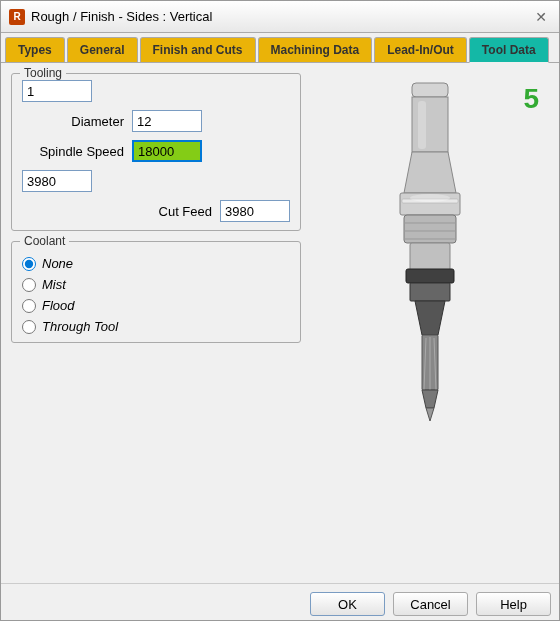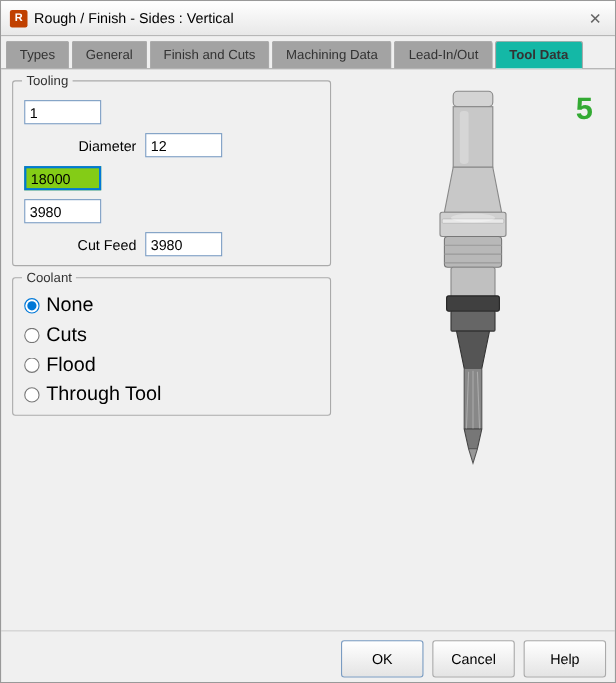--- a/index.html
+++ b/index.html
@@ -69,25 +69,26 @@
       background: #f0f0f0;
       border-bottom: 1px solid #aaa;
       display: flex;
       padding: 4px 4px 0 4px;
       gap: 2px;
     }
     .tab {
       padding: 5px 12px;
       border: 1px solid #aaa;
       border-bottom: none;
-      background: #a3a3a3;
+      background: #eab308;
       cursor: pointer;
       font-size: 12px;
       color: #333;
       border-radius: 3px 3px 0 0;
+      font-weight: bold;
     }
     .tab.active {
       background: #14b8a6;
       border-bottom: 1px solid #f0f0f0;
       font-weight: bold;
       z-index: 1;
       margin-bottom: -1px;
     }
     .content {
       flex: 1;
@@ -126,21 +127,21 @@
       background: #f0f0f0;
       padding: 0 4px;
       font-size: 12px;
       color: #333;
     }
     .form-row {
       display: flex;
       align-items: center;
       margin-bottom: 8px;
     }
-    .form-row:last-child { margin-bottom: 0; }
+    .form-row:last-child { margin-bottom: 0; justify-content: flex-end; }
     .form-label {
       text-align: right;
       width: 110px;
       padding-right: 8px;
       font-size: 13px;
       color: #000;
     }
     .form-input {
       width: 70px;
       height: 22px;
@@ -148,53 +149,54 @@
       padding: 2px 4px;
       font-size: 13px;
       background: white;
       outline: none;
     }
     .form-input.focused {
       border: 2px solid #0078d7;
       background: #84cc16;
     }
     .tooling-group {
-      padding-top: 17px;
+      padding-top: 6px;
     }
     .coolant-group {
       padding-top: 14px;
     }
     .radio-row {
       display: flex;
       align-items: center;
       gap: 6px;
       margin-bottom: 6px;
     }
     .radio-row:last-child { margin-bottom: 0; }
     .radio-row input[type="radio"] {
       cursor: pointer;
       width: 14px;
       height: 14px;
       accent-color: #0078d7;
     }
     .radio-label {
-      font-size: 18px;
-      cursor: pointer;
+      font-size: 13px;
+      cursor: pointer;
+      font-style: italic;
     }
     .footer {
       display: flex;
       justify-content: flex-end;
       gap: 8px;
       padding: 8px 8px 4px 8px;
       border-top: 1px solid #ccc;
       margin-top: 4px;
     }
     .footer-btn {
       width: 75px;
-      height: 34px;
+      height: 24px;
       border: 1px solid #aaa;
       background: linear-gradient(to bottom, #ffffff, #e4e4e4);
       cursor: pointer;
       font-size: 13px;
       border-radius: 3px;
       color: #000;
     }
     .footer-btn.ok-btn {
       border: 1px solid #7a9cc2;
     }
@@ -237,40 +239,41 @@
         <div class="group-box tooling-group">
           <span class="group-label">Tooling</span>
           <div class="form-row">
             <input class="form-input" type="text" value="1" style="">
           </div>
           <div class="form-row">
             <span class="form-label">Diameter</span>
             <input class="form-input" type="text" value="12" style="">
           </div>
           <div class="form-row">
+            <span class="form-label">Spindle Speed</span>
             <input class="form-input focused" type="text" value="18000" style="">
           </div>
           <div class="form-row">
             <input class="form-input" type="text" value="3980" style="">
           </div>
           <div class="form-row">
             <span class="form-label">Cut Feed</span>
             <input class="form-input" type="text" value="3980" style="">
           </div>
         </div>
 
         <div class="group-box coolant-group">
           <span class="group-label">Coolant</span>
           <div class="radio-row">
             <input type="radio" name="coolant" id="c-none" checked="" style="">
             <label for="c-none" class="radio-label">None</label>
           </div>
           <div class="radio-row">
             <input type="radio" name="coolant" id="c-mist" style="">
-            <label for="c-mist" class="radio-label">Cuts</label>
+            <label for="c-mist" class="radio-label">Mist</label>
           </div>
           <div class="radio-row">
             <input type="radio" name="coolant" id="c-flood" style="">
             <label for="c-flood" class="radio-label">Flood</label>
           </div>
           <div class="radio-row">
             <input type="radio" name="coolant" id="c-through" style="">
             <label for="c-through" class="radio-label">Through Tool</label>
           </div>
         </div>

